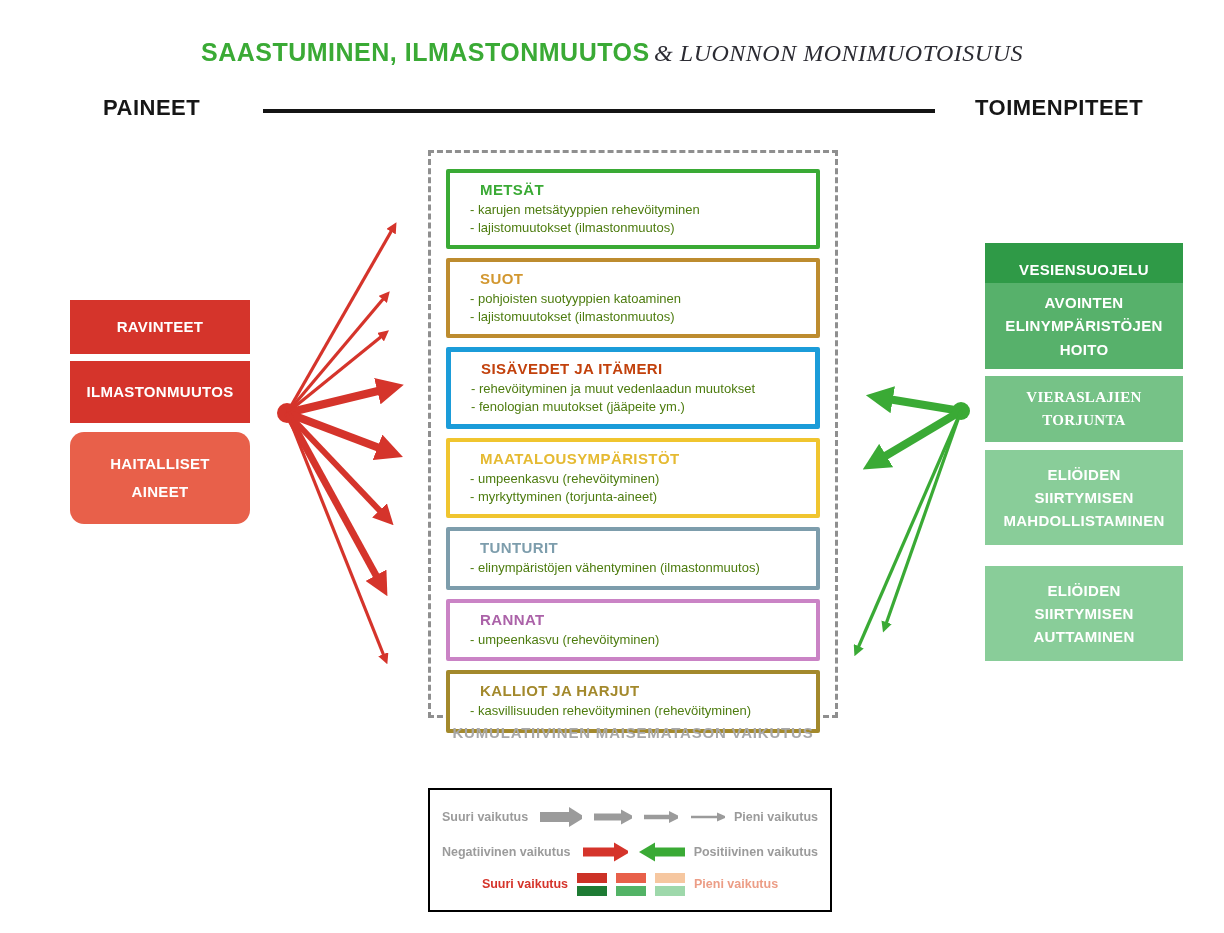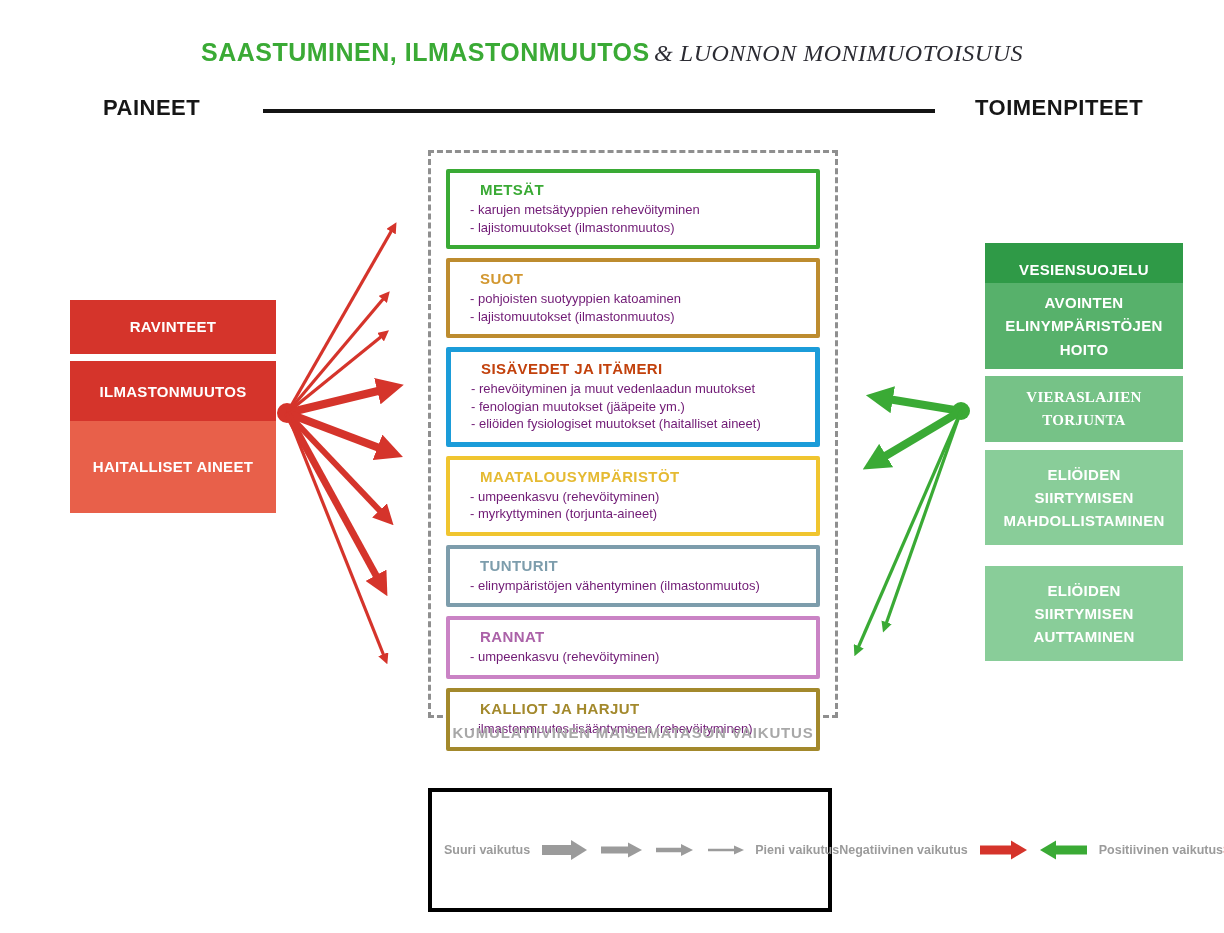--- a/index.html
+++ b/index.html
@@ -14,56 +14,56 @@
   .page-title { position:absolute; top:38px; left:0; width:100%; text-align:center; white-space:nowrap; }
   .title-main { font-size:25px; font-weight:bold; letter-spacing:0.5px; }
   .title-suffix { font-family:"Liberation Serif", serif; font-size:24px; font-style:italic; letter-spacing:0.5px; }
 
   .hdr { position:absolute; top:95px; font-size:22px; font-weight:bold; color:#161616; letter-spacing:0.5px; }
   .hdr-left  { left:103px; }
   .hdr-right { left:975px; }
   .divider { position:absolute; left:263px; top:109px; width:672px; height:4px; background:#141414; }
 
   .pressure {
-    position:absolute; left:70px; width:206px; color:#ffffff; font-weight:bold;
+    position:absolute; left:70px; width:180px; color:#ffffff; font-weight:bold;
     font-size:15px; text-align:center; display:flex; align-items:center; justify-content:center;
     line-height:1.85; padding:0 12px; letter-spacing:0.3px;
   }
   #pressure-0 { top:300px; height:54px; }
   #pressure-1 { top:361px; height:62px; }
-  #pressure-2 { top:421px; height:92px; }
+  #pressure-2 { top:432px; height:92px;border-radius:14px; }
 
   .frame {
     position:absolute; left:428px; top:150px; width:410px; height:568px;
     border:3px dashed #8f8f8f; padding:16px 15px; display:flex; flex-direction:column; gap:9px;
   }
   .habitat { background:#fff; border:4px solid #888; border-radius:2px; padding:8px 12px 9px 12px; }
   .habitat.thick { border-width:5px; }
   .h-title { font-weight:bold; font-size:15px; letter-spacing:0.4px; padding-left:18px; margin-bottom:3px; }
-  .h-item  { font-size:13px; color:#701a75; line-height:1.35; padding-left:8px; }
+  .h-item  { font-size:13px; color:#4d7c0f; line-height:1.35; padding-left:8px; }
 
   .caption {
     position:absolute; left:408px; top:724px; width:450px; text-align:center;
     color:#a8a8a8; font-weight:bold; font-size:15px; letter-spacing:0.8px;
   }
 
   .measure {
     position:absolute; left:985px; width:198px; color:#ffffff; font-weight:bold; font-size:15px;
     text-align:center; display:flex; align-items:center; justify-content:center;
     line-height:1.55; padding:0 14px; letter-spacing:0.3px;
   }
   #measure-0 { top:222px; height:54px;margin-top:21px; }
   #measure-1 { top:283px; height:86px; }
   #measure-2 { top:376px; height:66px;font-family:Liberation Serif, serif; }
   #measure-3 { top:450px; height:95px; }
   #measure-4 { top:566px; height:95px; }
 
   .legend {
     position:absolute; left:428px; top:788px; width:404px; height:124px;
-    border:4px solid #000000; display:flex; flex-direction:row; justify-content:space-evenly;
+    border:2px solid #000000; display:flex; flex-direction:column; justify-content:space-evenly;
     padding:6px 12px;
   }
   .legend-row { display:flex; align-items:center; justify-content:center; gap:9px; }
   .legend-label { font-size:12.5px; font-weight:bold; color:#9b9b9b; white-space:nowrap; }
   .legend-label.neg-strong { color:#d5342b; }
   .legend-label.neg-light  { color:#ec9d86; }
   .swatch-pair { display:flex; flex-direction:column; gap:3px; }
   .swatch { width:30px; height:10px; }
   .legend-arrow { display:block; }
 </style>
@@ -122,42 +122,41 @@
     <div class="habitat" style="border-color: rgb(189, 140, 47);">
       <div class="h-title" style="color: rgb(210, 151, 47);">SUOT</div>
       <div class="h-item">- pohjoisten suotyyppien katoaminen</div>
       <div class="h-item">- lajistomuutokset (ilmastonmuutos)</div>
     </div>
 
     <div class="habitat thick" style="border-color: rgb(27, 156, 217);">
       <div class="h-title" style="color: #c2410c;">SISÄVEDET JA ITÄMERI</div>
       <div class="h-item">- rehevöityminen ja muut vedenlaadun muutokset</div>
       <div class="h-item">- fenologian muutokset (jääpeite ym.)</div>
-      <div class="h-item">- eliöiden fysiologiset muutokset (haitalliset aineet)</div>
     </div>
 
     <div class="habitat" style="border-color: rgb(240, 197, 47);">
       <div class="h-title" style="color: rgb(229, 186, 50);">MAATALOUSYMPÄRISTÖT</div>
       <div class="h-item">- umpeenkasvu (rehevöityminen)</div>
       <div class="h-item">- myrkyttyminen (torjunta-aineet)</div>
     </div>
 
     <div class="habitat" style="border-color: rgb(125, 157, 172);">
       <div class="h-title" style="color: rgb(125, 157, 172);">TUNTURIT</div>
       <div class="h-item">- elinympäristöjen vähentyminen (ilmastonmuutos)</div>
     </div>
 
     <div class="habitat" style="border-color: rgb(202, 131, 197);">
       <div class="h-title" style="color: rgb(171, 98, 168);">RANNAT</div>
       <div class="h-item">- umpeenkasvu (rehevöityminen)</div>
     </div>
 
     <div class="habitat" style="border-color: rgb(163, 137, 44);">
       <div class="h-title" style="color: rgb(163, 137, 44);">KALLIOT JA HARJUT</div>
-      <div class="h-item">- ilmastonmuutos lisääntyminen (rehevöityminen)</div>
+      <div class="h-item">- kasvillisuuden rehevöityminen (rehevöityminen)</div>
     </div>
 
   </div>
 
   <div class="caption">KUMULATIIVINEN MAISEMATASON VAIKUTUS</div>
 
   <div class="measure" id="measure-0" style="background: rgb(47, 154, 71);">
     <span>VESIENSUOJELU</span>
   </div>
   <div class="measure" id="measure-1" style="background: rgb(87, 177, 107);">

